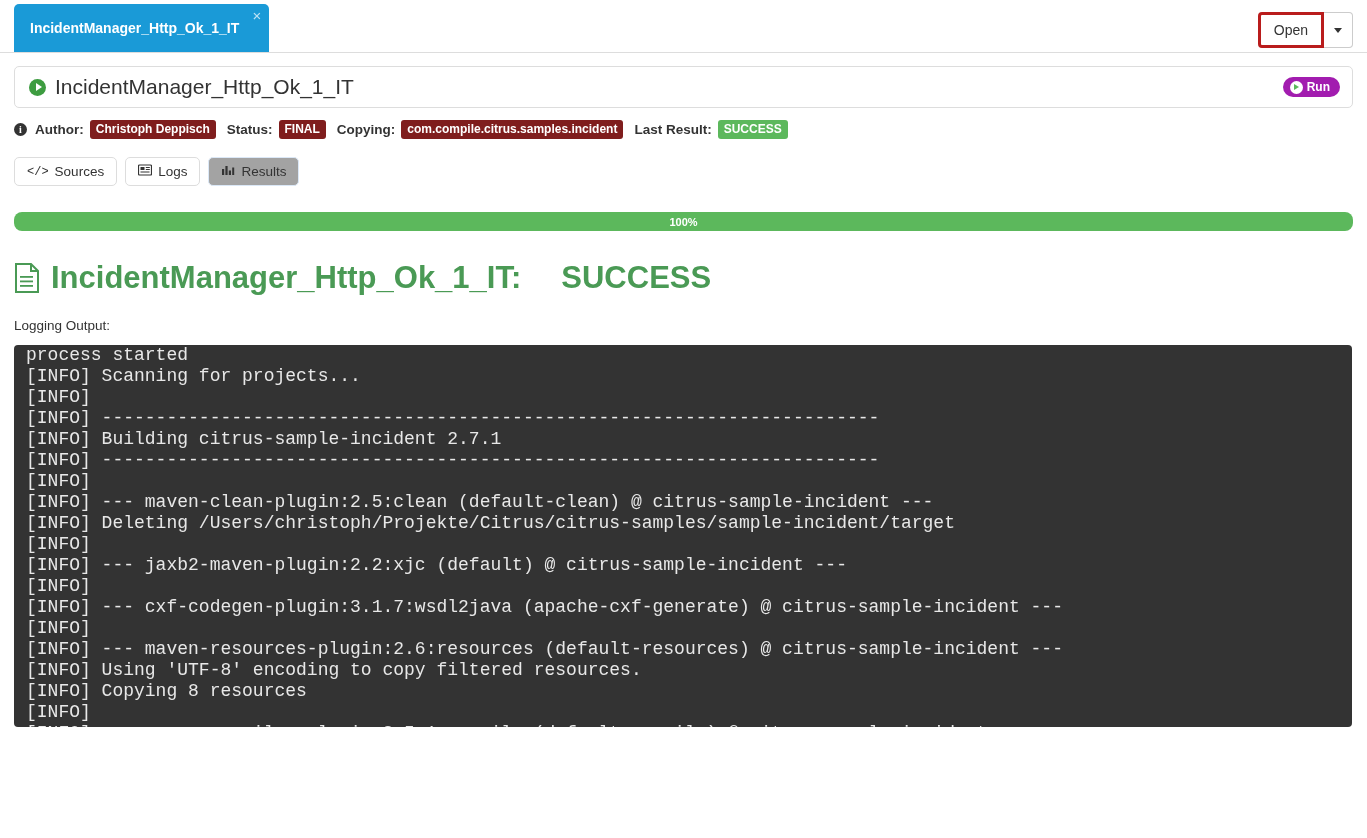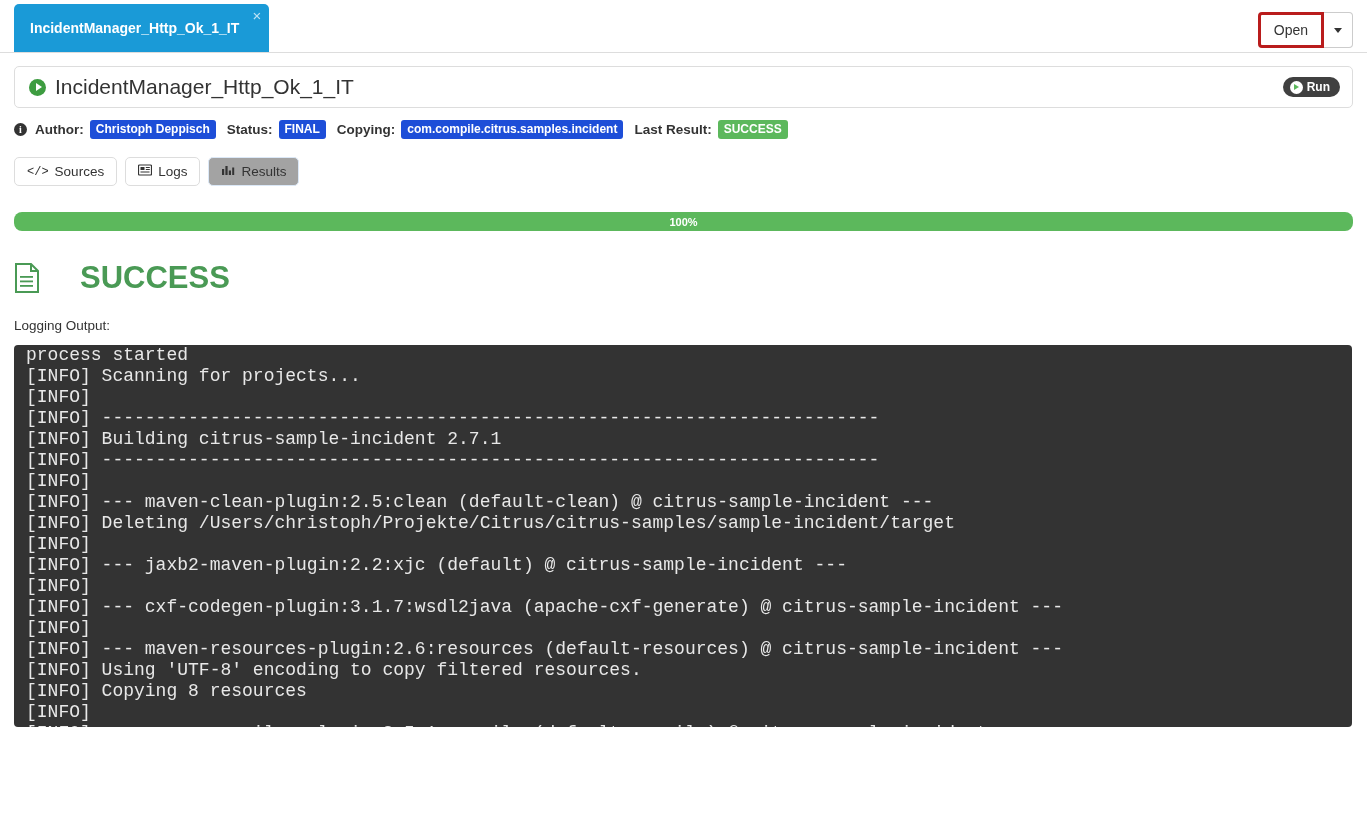--- a/index.html
+++ b/index.html
@@ -99,21 +99,21 @@
   }
   .play-circle::after {
     content: "";
     width: 0; height: 0;
     border-top: 4px solid transparent;
     border-bottom: 4px solid transparent;
     border-left: 6px solid #ffffff;
     margin-left: 2px;
   }
   .run-btn {
-    background: #404040;
+    background: #a21caf;
     color: #ffffff;
     border-radius: 11px;
     font-size: 12px;
     font-weight: bold;
     padding: 3px 10px 3px 7px;
     display: flex;
     align-items: center;
     gap: 4px;
     cursor: pointer;
     border: none;
@@ -143,21 +143,21 @@
     justify-content: center;
     font-family: "Liberation Serif", serif;
     margin-right: 2px;
   }
   .badge {
     border-radius: 3px;
     padding: 2px 6px 3px;
     font-size: 12px;
     font-weight: bold;
     color: #ffffff;
-    background: #1d4ed8;
+    background: #7f1d1d;
     display: inline-block;
   }
   .badge.success { background: #5cb85c; }
   .meta-label { margin-left: 5px; }
 
   
   .navtabs {
     margin-top: 18px;
     display: flex;
     gap: 8px;
@@ -329,20 +329,21 @@
   <div class="result-heading">
     <span class="doc-icon">
       <svg width="26" height="30" viewBox="0 0 26 30">
         <path d="M2 1 h15 l7 7 v21 h-22 z" fill="none" stroke="#4a9a55" stroke-width="2"></path>
         <path d="M17 1 v7 h7" fill="none" stroke="#4a9a55" stroke-width="2"></path>
         <rect x="6" y="13" width="13" height="1.8" fill="#4a9a55"></rect>
         <rect x="6" y="17.5" width="13" height="1.8" fill="#4a9a55"></rect>
         <rect x="6" y="22" width="13" height="1.8" fill="#4a9a55"></rect>
       </svg>
     </span>
+    <span>IncidentManager_Http_Ok_1_IT:</span>
     <span style="width:18px"></span>
     <span>SUCCESS</span>
   </div>
 
 
   <div class="log-label">Logging Output:</div>
   <div class="console">process started
 [INFO] Scanning for projects...
 [INFO] 
 [INFO] ------------------------------------------------------------------------

